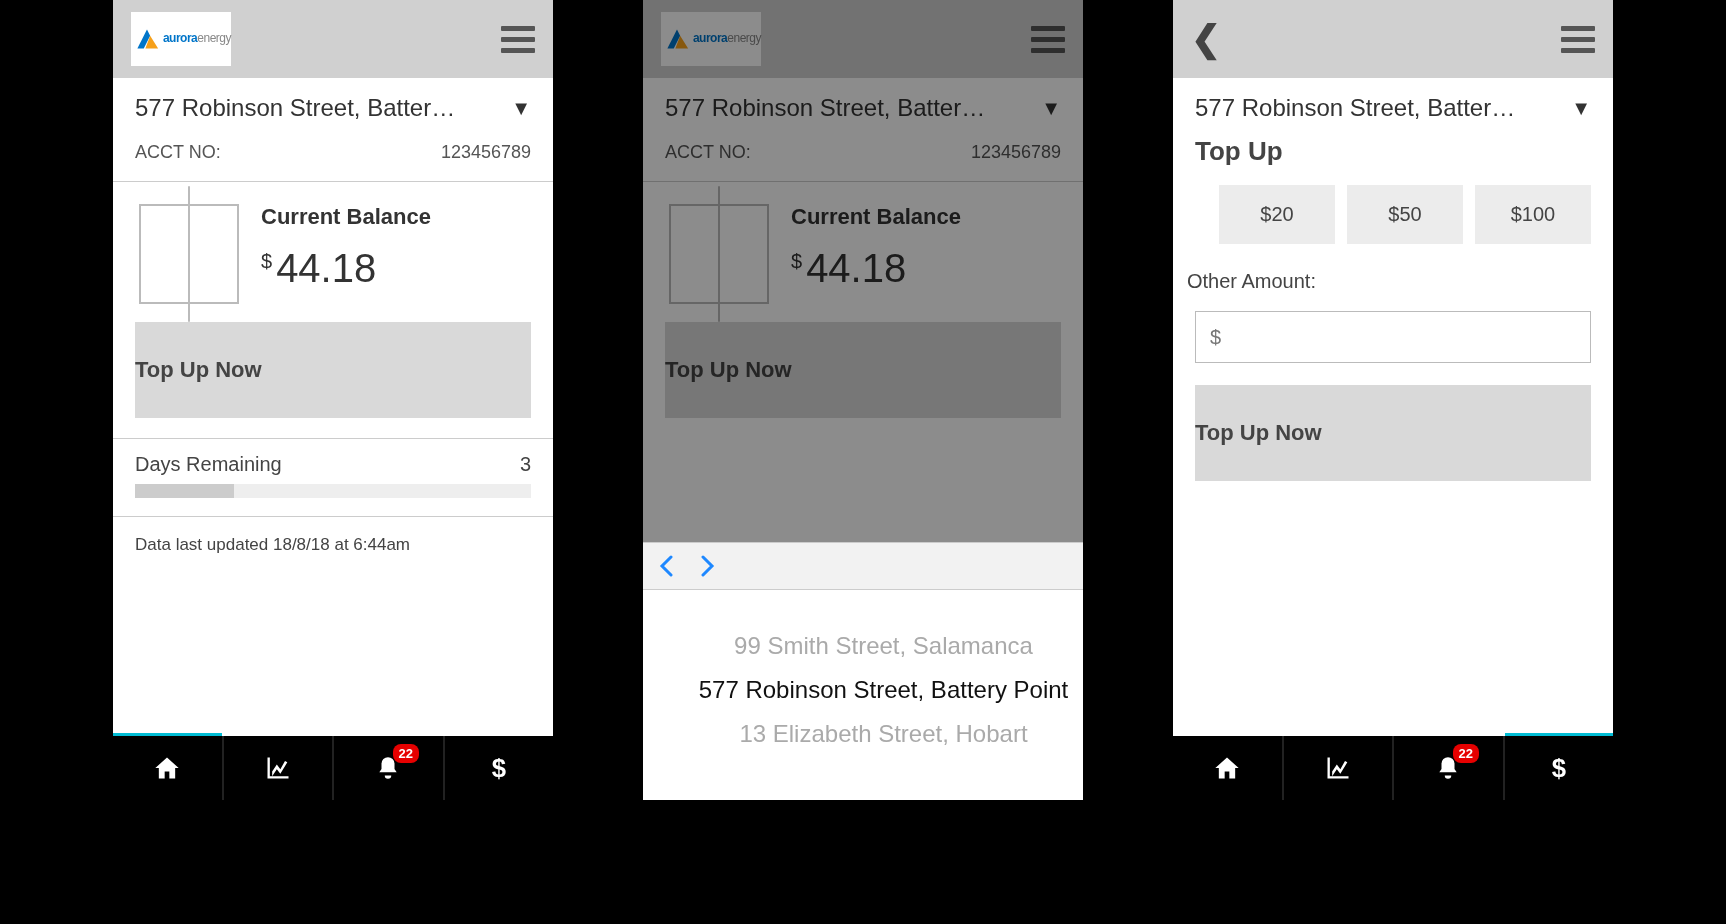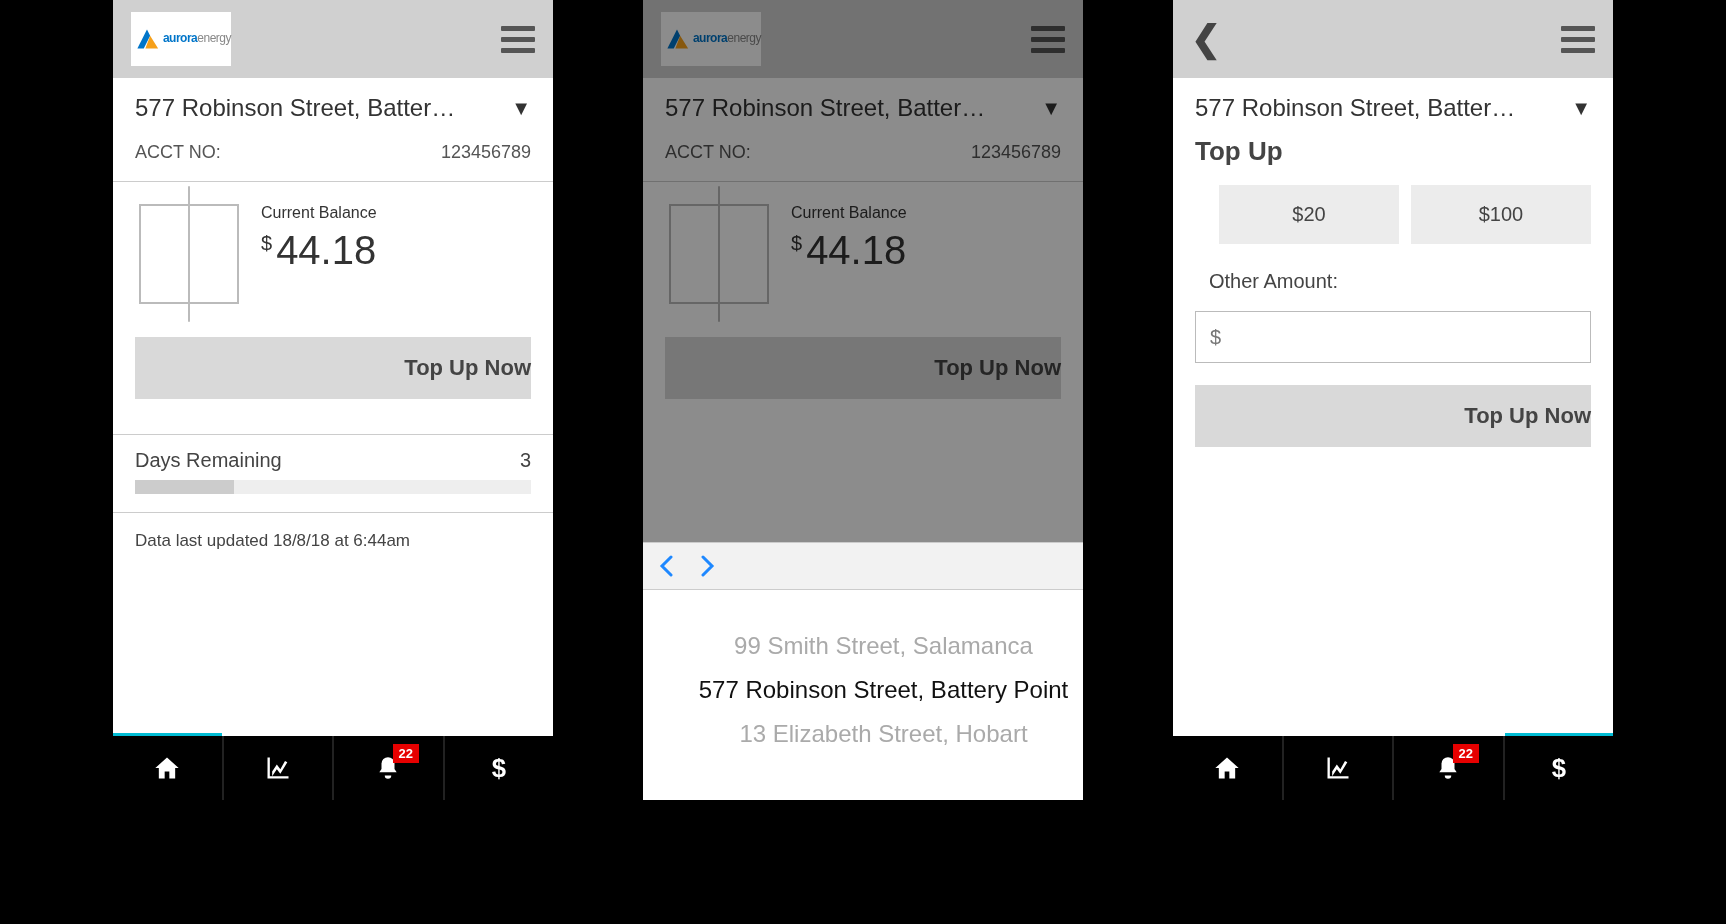--- a/index.html
+++ b/index.html
@@ -22,50 +22,50 @@
   .addr-txt { font-size: 24px; color: #333; white-space: nowrap; overflow: hidden; text-overflow: ellipsis; max-width: 340px; }
   .chev-down { font-size: 20px; color: #333; }
   .acct-row { display: flex; justify-content: space-between; padding: 10px 22px 18px 22px; font-size: 18px; color: #555; gap: 29px; }
   .divider { height: 1px; background: #ccc; width: 100%; }
   .balance-row { display: flex; gap: 22px; padding: 22px 22px 18px 26px; align-items: flex-start; }
   .placeholder { width: 100px; height: 100px; border: 2px solid #bbb; position: relative; }
   .placeholder::before, .placeholder::after { content:''; position:absolute; left:0; right:0; top:50%; border-top:2px solid #bbb; }
   .placeholder::before { transform: rotate(45deg); transform-origin: center; top:0; bottom:0; border:none; background: linear-gradient(to top right, transparent calc(50% - 1px), #bbb calc(50% - 1px), #bbb calc(50% + 1px), transparent calc(50% + 1px)); }
   .placeholder::after { transform: rotate(-45deg); transform-origin:center; top:0; bottom:0; border:none; background: linear-gradient(to top left, transparent calc(50% - 1px), #bbb calc(50% - 1px), #bbb calc(50% + 1px), transparent calc(50% + 1px)); }
   .bal-col { display:flex; flex-direction:column; }
-  .bal-label { font-size: 16px; font-weight: 400; color:#333; margin-bottom: 6px;}
+  .bal-label { font-size: 22px; font-weight: 700; color:#333; margin-bottom: 16px;}
   .bal-amt { font-size: 40px; color:#333; display:flex; align-items:flex-start; }
   .bal-amt .cur { font-size: 20px; margin-top: 4px; margin-right: 4px; }
-  .btn-grey { background: #d9d9d9; margin: 15px 22px; padding: 18px 0; text-align: right; font-size: 22px; font-weight: 600; color: #444; cursor:pointer; }
+  .btn-grey { background: #d9d9d9; margin: 0 22px; padding: 35px 0; text-align: left; font-size: 22px; font-weight: 600; color: #444; cursor:pointer; }
   .gap { height: 20px; }
   .days-row { display:flex; justify-content: space-between; padding: 14px 22px 8px 22px; font-size: 20px; color: #444; }
   .progress { height: 14px; background: #eee; margin: 0 22px 18px 22px; position: relative; }
   .progress .fill { position:absolute; left:0; top:0; bottom:0; width: 25%; background: #ccc; }
   .updated { padding: 18px 22px; font-size: 17px; color: #444; }
   
   .section-title { font-size: 26px; font-weight: 700; color: #444; padding: 4px 8px 14px 22px; }
   .amount-row { display: flex; gap: 12px; padding: 4px 22px; margin-bottom: 22px; margin-left: 24px; }
   .amt-btn { flex:1; background: #ececec; text-align:center; padding: 18px 0; font-size: 20px; color:#444; cursor:pointer; }
-  .other-label { padding: 0 22px 10px 36px; font-size: 20px; color: #444; }
+  .other-label { padding: 0 22px 10px 14px; font-size: 20px; color: #444; }
   .other-input-wrap { margin: 8px 22px 22px 22px; border: 1px solid #bbb; height: 52px; display:flex; align-items:center; padding: 0 14px; color:#777; font-size:20px;}
   
   .dim { position:absolute; inset:0; background: rgba(0,0,0,0.45); }
   .picker { position:absolute; left:0; right:0; bottom:0; background:#fff; }
   .picker-bar { background:#f2f2f2; height:48px; display:flex; align-items:center; gap:28px; padding:0 16px; border-top:1px solid #ccc; border-bottom:1px solid #ccc;}
   .picker-bar svg { display:block; }
   .picker-list { padding: 34px 0 44px 8px; margin-left: 33px; }
   .picker-item { text-align:center; font-size: 24px; padding: 8px 0; color:#aaa; }
   .picker-item.selected { color:#111; }
   
   .tabbar { height: 64px; background: #000; display:flex; }
   .tab { flex:1; display:flex; align-items:center; justify-content:center; border-left: 2px solid #222; position: relative; cursor:pointer;}
   .tab:first-child { border-left: none; }
   .tab.active::before { content:''; position:absolute; top:-3px; left:0; right:0; height:3px; background:#00bcd4; }
   .tab svg { fill:#fff; }
-  .badge { position:absolute; top:8px; left:54%; background:#e60000; color:#fff; border-radius: 0; font-size: 13px; font-weight:700; padding: 2px 6px; min-width: 22px; text-align:center; }
+  .badge { position:absolute; top:8px; left:54%; background:#e60000; color:#fff; border-radius: 8px; font-size: 13px; font-weight:700; padding: 2px 6px; min-width: 22px; text-align:center; }
 </style>
 </head>
 <body>
 
 <div class="stage">
 
 <div class="phone">
   <div class="hdr">
     <div class="logo">
       <svg width="40" height="28" viewBox="0 0 40 28">
@@ -207,20 +207,21 @@
         </div>
   </div>
   <div class="body">
     <div class="addr-row">
       <div class="addr-txt">577 Robinson Street, Batter…</div>
       <div class="chev-down">▼</div>
     </div>
     <div class="section-title">Top Up</div>
     <div class="amount-row">
       <div class="amt-btn">$20</div>
+      <div class="amt-btn">$50</div>
       <div class="amt-btn">$100</div>
     </div>
     <div class="other-label">Other Amount:</div>
     <div class="other-input-wrap">
       <span>$</span>
     </div>
     <div class="btn-grey">Top Up Now</div>
   </div>
   <div class="tabbar">
     <div class="tab">

